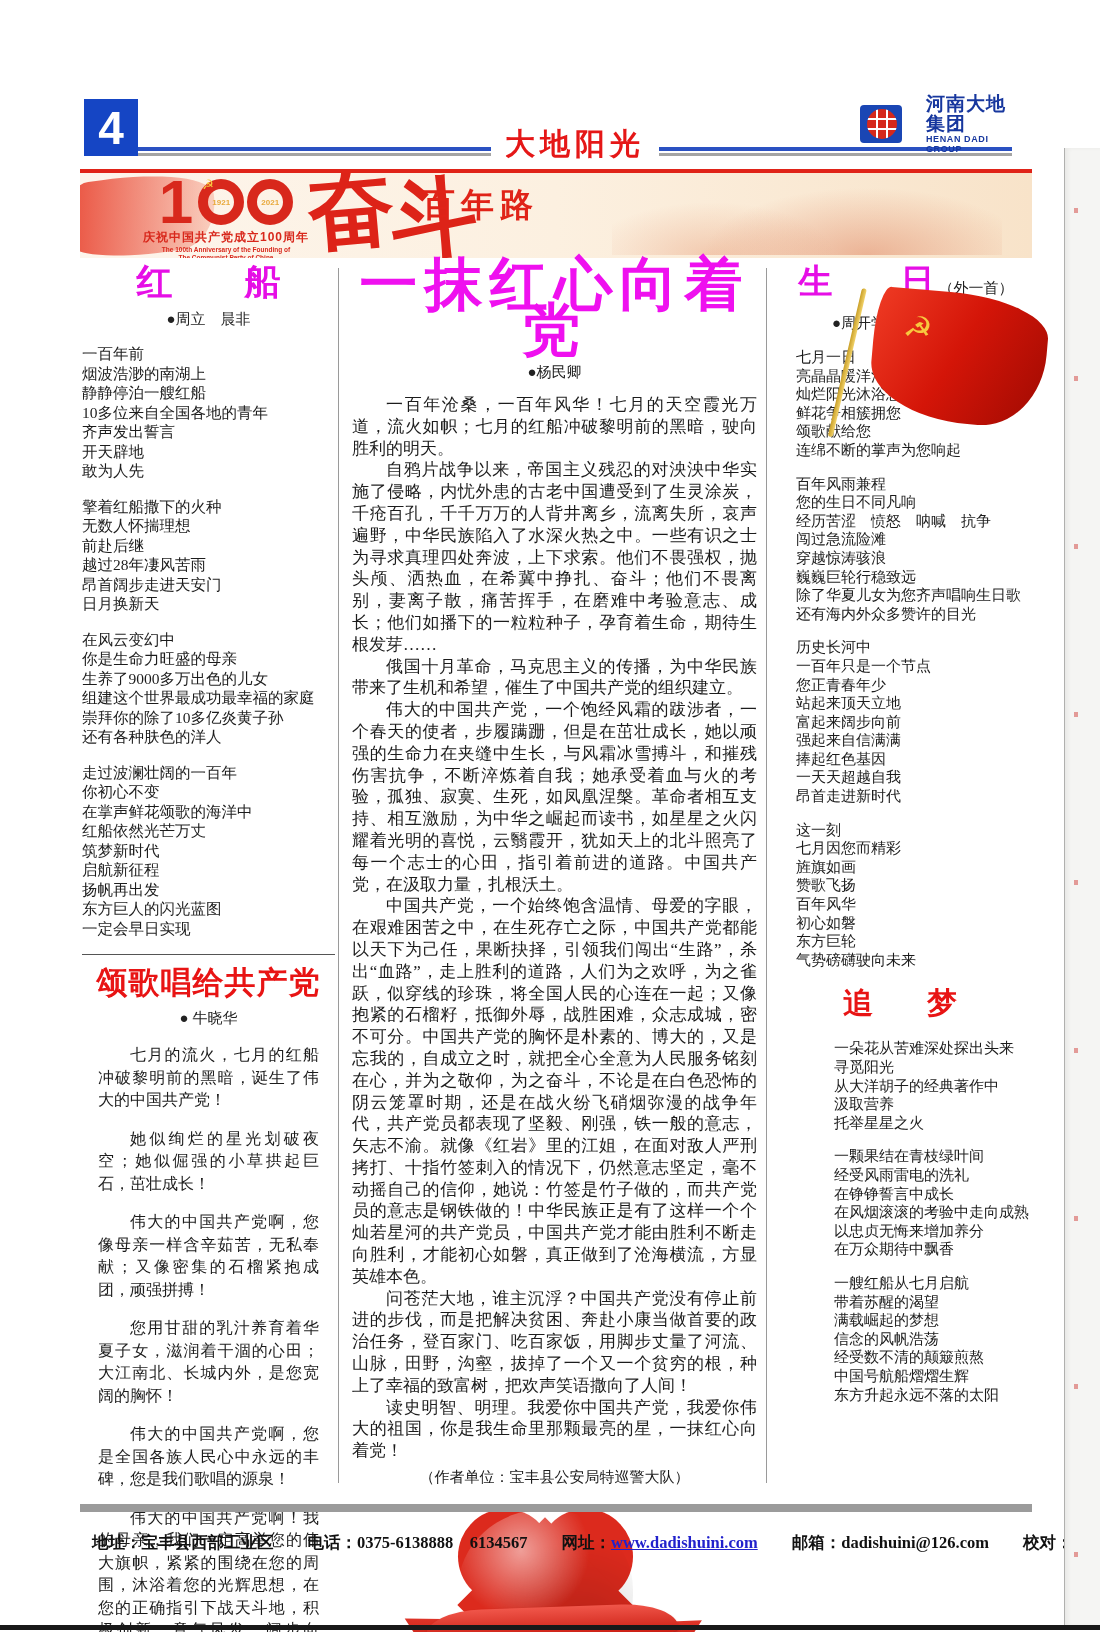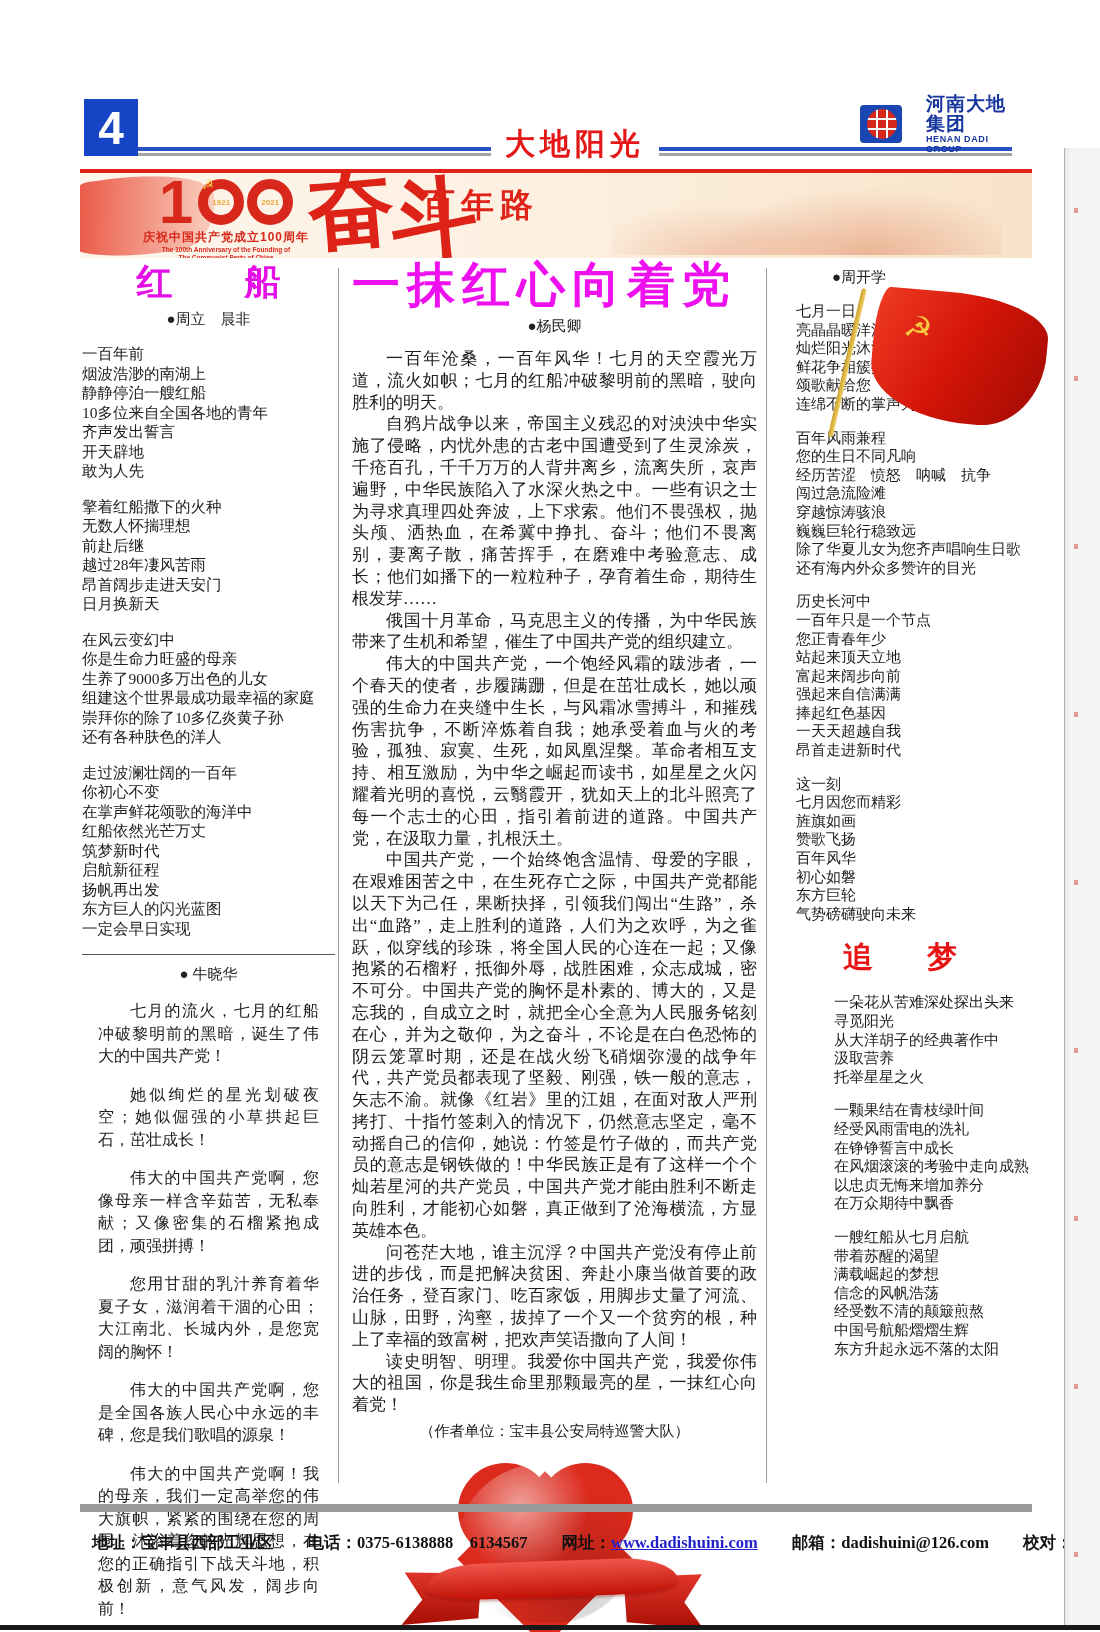--- a/index.html
+++ b/index.html
@@ -64,21 +64,21 @@
   .author{text-align:center;font-size:15px;margin:8px 0 12px;color:#222;}
   .poem{font-size:15.5px;line-height:19.5px;}
   .stanza{margin-bottom:16px;margin-top:15px;}
   .h-divider{height:1px;background:#555;margin:0 0 10px;}
 
   .article-title{color:#e81414;font-weight:bold;font-size:31px;text-align:center;
     font-family:"Liberation Sans","DejaVu Sans",sans-serif;letter-spacing:1px;line-height:36px;}
   .article p{margin:16px;font-size:16px;line-height:22.5px;text-align:justify;text-indent:2em;}
   .credit{font-size:10px;margin-top:0;}
 
-  .col2-title{color:#ef10ef;font-weight:bold;font-size:48px;letter-spacing:7px;line-height:46px;}
+  .col2-title{color:#ef10ef;font-weight:bold;font-size:58px;text-align:center;letter-spacing:7px;line-height:46px;}
   .col2 .author{font-size:15px;margin:9px 0 12px;}
   .col2 p{margin:0;font-size:17px;line-height:21.8px;text-align:justify;text-indent:2em;}
   .col2 .credit{text-align:center;font-size:15px;margin-top:6px;}
 
   .col3-titlerow{text-align:center;line-height:40px;}
   .col3-title{color:#e60ee6;font-weight:bold;font-size:34px;}
   .col3-subtitle{font-size:15px;color:#222;}
   .col3 .author{text-align:left;padding-left:52px;margin:6px 0 10px;}
   .poem3{font-size:15px;line-height:18.6px;padding-left:16px;}
   .poem3 .stanza{margin-bottom:13px;}
@@ -217,20 +217,21 @@
           <div>红船依然光芒万丈</div>
           <div>筑梦新时代</div>
           <div>启航新征程</div>
           <div>扬帆再出发</div>
           <div>东方巨人的闪光蓝图</div>
           <div>一定会早日实现</div>
         </div>
       </div>
     <div class="h-divider"></div>
     <div class="article">
+      <div class="article-title">颂歌唱给共产党</div>
       <div class="author">● 牛晓华</div>
       <div>
 
       <p>七月的流火，七月的红船冲破黎明前的黑暗，诞生了伟大的中国共产党！</p>
           <p>她似绚烂的星光划破夜空；她似倔强的小草拱起巨石，茁壮成长！</p>
           <p>伟大的中国共产党啊，您像母亲一样含辛茹苦，无私奉献；又像密集的石榴紧抱成团，顽强拼搏！</p>
           <p>您用甘甜的乳汁养育着华夏子女，滋润着干涸的心田；大江南北、长城内外，是您宽阔的胸怀！</p>
           <p>伟大的中国共产党啊，您是全国各族人民心中永远的丰碑，您是我们歌唱的源泉！</p>
           <p>伟大的中国共产党啊！我的母亲，我们一定高举您的伟大旗帜，紧紧的围绕在您的周围，沐浴着您的光辉思想，在您的正确指引下战天斗地，积极创新，意气风发，阔步向前！</p>
         </div>
@@ -261,20 +262,24 @@
       <div class="heart-shade"></div>
       <div class="tail l"></div>
       <div class="tail r"></div>
       <div class="ribbon-band"></div>
     </div>
   </div>
 
   <div class="abs v-divider" style="left:766px;top:268px;height:1215px;"></div>
 
   <div class="abs col col3">
+    <div class="col3-titlerow">
+      <span class="col3-title">生　　日</span>
+      <span class="col3-subtitle">（外一首）</span>
+    </div>
     <div class="author">●周开学</div>
     <div class="poem3">
 
     <div class="stanza">
 
       <div>七月一日</div>
           <div>亮晶晶暖洋洋</div>
           <div>灿烂阳光沐浴您</div>
           <div>鲜花争相簇拥您</div>
           <div>颂歌献给您</div>

